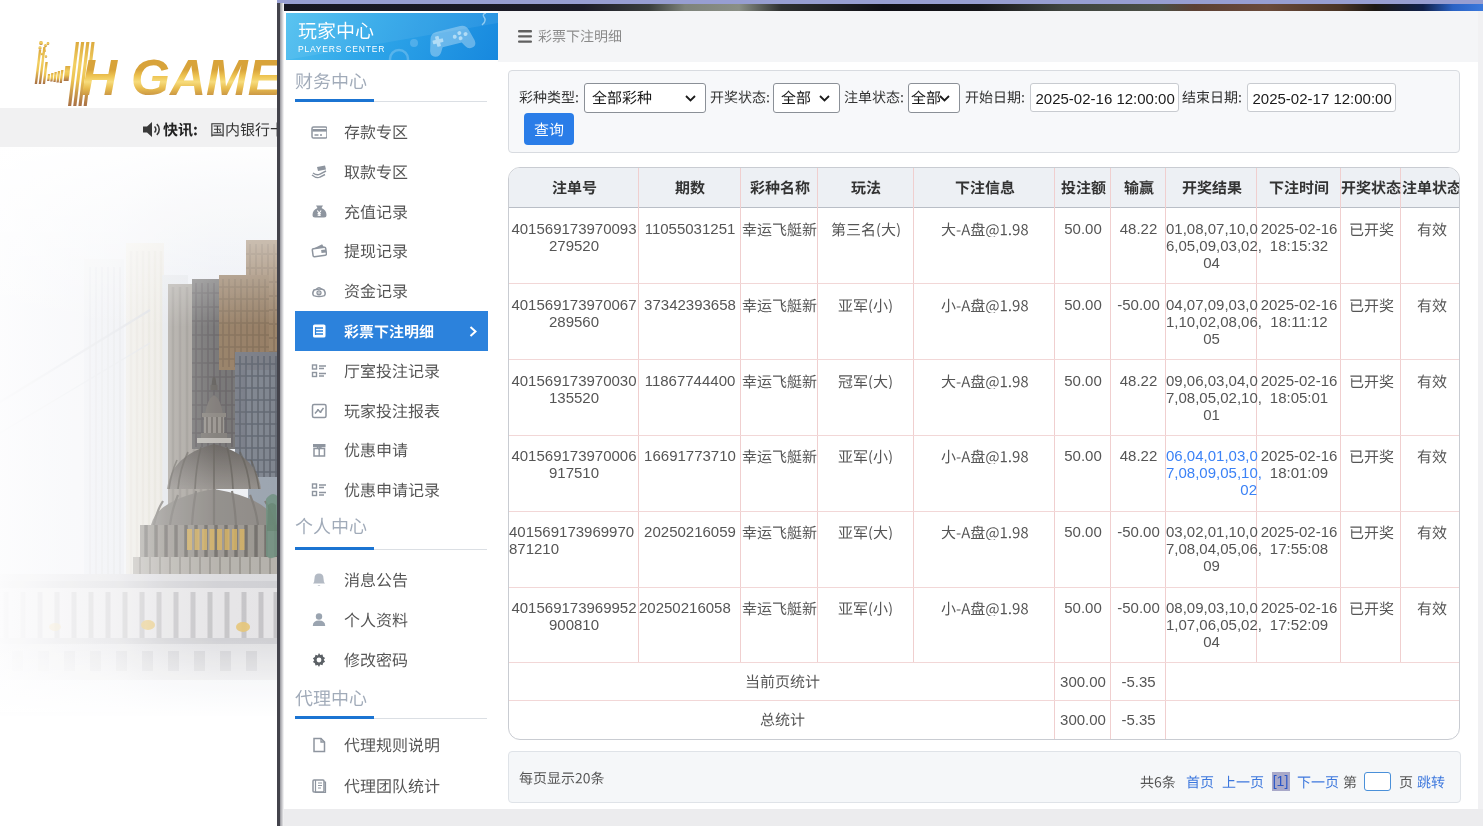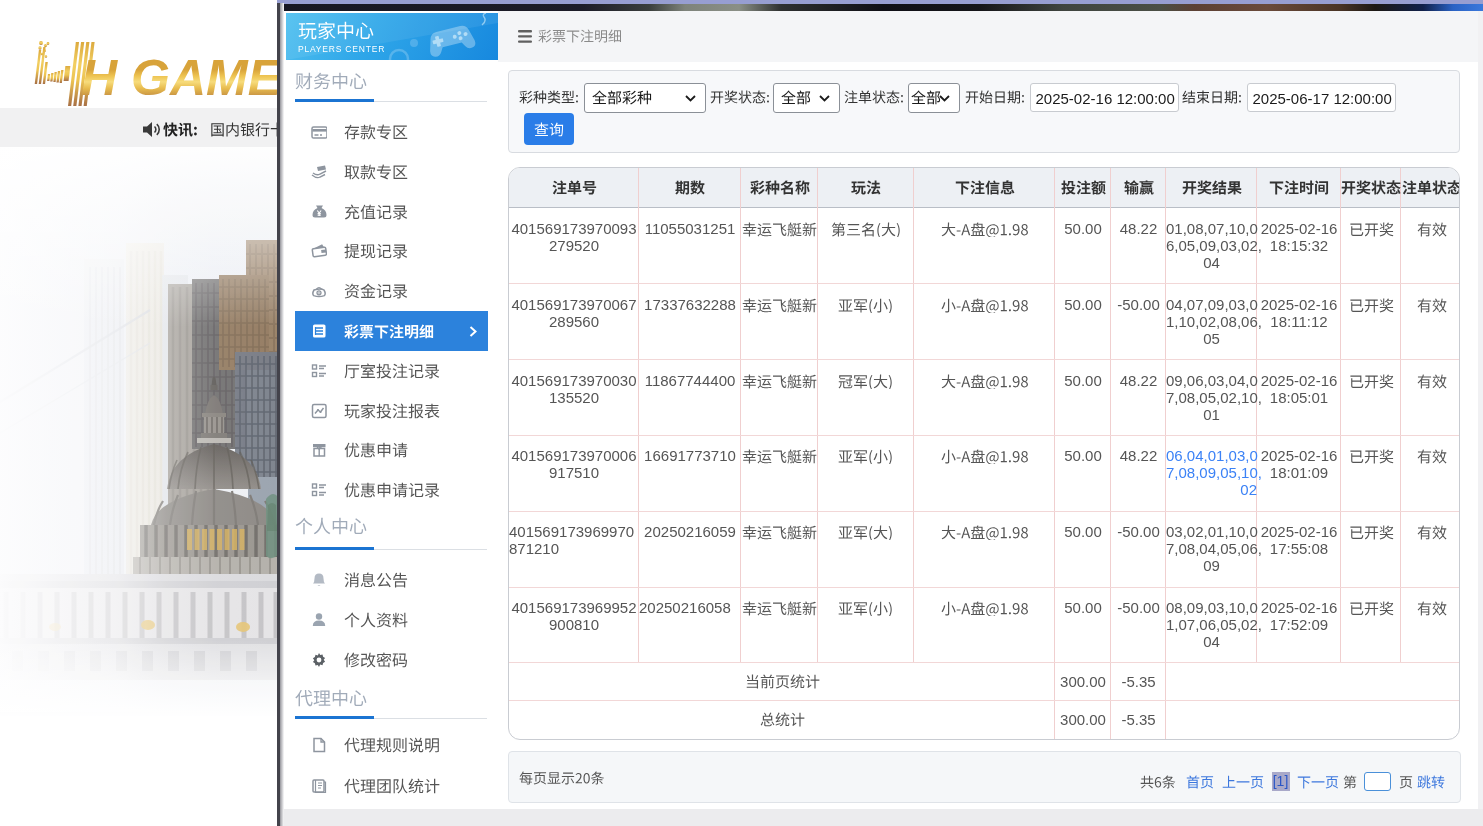--- a/index.html
+++ b/index.html
@@ -631,21 +631,21 @@
       <div style="position:absolute;left:410.5px;top:71.5px;width:52px;height:30px;background:#fff;border:1px solid #8b9097;border-radius:3px"></div>
       <svg style="position:absolute;left:413.5px;top:79.0px;" width="30.0" height="15" viewBox="0 0 2000 1000">
         <use href="#g29" fill="#1b1b1b"></use>
       </svg>
       <svg style="position:absolute;left:441.5px;top:84px" width="11" height="7" viewBox="0 0 11 7">
         <path d="M1 1 L5.5 5.5 L10 1" stroke="#1b1b1b" stroke-width="1.8" fill="none"></path>
       </svg>
       <div style="position:absolute;left:532.0px;top:72px;width:149.0px;height:29px;background:#fff;border:1px solid #c8cbd0;border-radius:3px"></div>
       <div style="position:absolute;left:538.0px;top:78.5px;font:15px 'Liberation Sans',sans-serif;color:#1b1b1b">2025-02-16 12:00:00</div>
       <div style="position:absolute;left:749.0px;top:72px;width:149.5px;height:29px;background:#fff;border:1px solid #c8cbd0;border-radius:3px"></div>
-      <div style="position:absolute;left:755.0px;top:78.5px;font:15px 'Liberation Sans',sans-serif;color:#1b1b1b">2025-06-17 12:00:00</div>
+      <div style="position:absolute;left:755.0px;top:78.5px;font:15px 'Liberation Sans',sans-serif;color:#1b1b1b">2025-02-17 12:00:00</div>
       <div style="position:absolute;left:26.5px;top:102px;width:50px;height:31.5px;background:#2a7de8;border-radius:4px"></div>
       <svg style="position:absolute;left:36.5px;top:110.5px;" width="30.0" height="15" viewBox="0 0 2000 1000">
         <use href="#g30" fill="#ffffff"></use>
       </svg>
       <div style="position:absolute;left:10.5px;top:156px;width:952px;height:572.5px;border:1px solid #c9ccd2;border-radius:12px;background:#fff;overflow:hidden">
         <div style="position:absolute;left:0;top:0;width:952px;height:39.5px;background:#edf0f4;border-bottom:1px solid #b9bec6"></div>
         <div style="position:absolute;left:129px;top:0;width:1px;height:494.29999999999995px;background:#f0cfcf"></div>
         <div style="position:absolute;left:231px;top:0;width:1px;height:494.29999999999995px;background:#f0cfcf"></div>
         <div style="position:absolute;left:308px;top:0;width:1px;height:494.29999999999995px;background:#f0cfcf"></div>
         <div style="position:absolute;left:404px;top:0;width:1px;height:494.29999999999995px;background:#f0cfcf"></div>
@@ -713,21 +713,21 @@
         <div style="position:absolute;left:602px;top:52.0px;width:55px;line-height:19px;text-align:center;font:15px 'Liberation Sans',sans-serif;color:#555">48.22</div>
         <div style="position:absolute;left:657px;top:52.0px;width:91px;line-height:19px;text-align:center;font:15px 'Liberation Sans',sans-serif;color:#555">01,08,07,10,0<br>6,05,09,03,02,<br>04</div>
         <div style="position:absolute;left:748px;top:52.0px;width:84px;line-height:19px;text-align:center;font:15px 'Liberation Sans',sans-serif;color:#555">2025-02-16<br>18:15:32</div>
         <div style="position:absolute;left:832px;top:52.0px;width:60px;line-height:19px;text-align:center;font:15px 'Liberation Sans',sans-serif;color:#555"><svg style="vertical-align:top;margin-top:2px;" width="45.0" height="15" viewBox="0 0 3000 1000">
             <use href="#g45" fill="#555"></use>
           </svg></div>
         <div style="position:absolute;left:892px;top:52.0px;width:61px;line-height:19px;text-align:center;font:15px 'Liberation Sans',sans-serif;color:#555"><svg style="vertical-align:top;margin-top:2px;" width="30.0" height="15" viewBox="0 0 2000 1000">
             <use href="#g46" fill="#555"></use>
           </svg></div>
         <div style="position:absolute;left:0px;top:127.8px;width:130px;line-height:19px;text-align:center;font:15px 'Liberation Sans',sans-serif;color:#555">401569173970067<br>289560</div>
-        <div style="position:absolute;left:130px;top:127.8px;width:102px;line-height:19px;text-align:center;font:15px 'Liberation Sans',sans-serif;color:#555">17337632288</div>
+        <div style="position:absolute;left:130px;top:127.8px;width:102px;line-height:19px;text-align:center;font:15px 'Liberation Sans',sans-serif;color:#555">37342393658</div>
         <div style="position:absolute;left:232px;top:127.8px;width:77px;line-height:19px;text-align:center;font:15px 'Liberation Sans',sans-serif;color:#555"><svg style="vertical-align:top;margin-top:2px;" width="75.0" height="15" viewBox="0 0 5000 1000">
             <use href="#g42" fill="#555"></use>
           </svg></div>
         <div style="position:absolute;left:309px;top:127.8px;width:96px;line-height:19px;text-align:center;font:15px 'Liberation Sans',sans-serif;color:#555"><svg style="vertical-align:top;margin-top:2px;" width="55.1" height="15" viewBox="0 0 3676 1000">
             <use href="#g47" fill="#555"></use>
           </svg></div>
         <div style="position:absolute;left:405px;top:127.8px;width:141px;line-height:19px;text-align:center;font:15px 'Liberation Sans',sans-serif;color:#555"><svg style="vertical-align:top;margin-top:2px;" width="87.7" height="15" viewBox="0 0 5844 1000">
             <use href="#g48" fill="#555"></use>
           </svg></div>
         <div style="position:absolute;left:546px;top:127.8px;width:56px;line-height:19px;text-align:center;font:15px 'Liberation Sans',sans-serif;color:#555">50.00</div>

